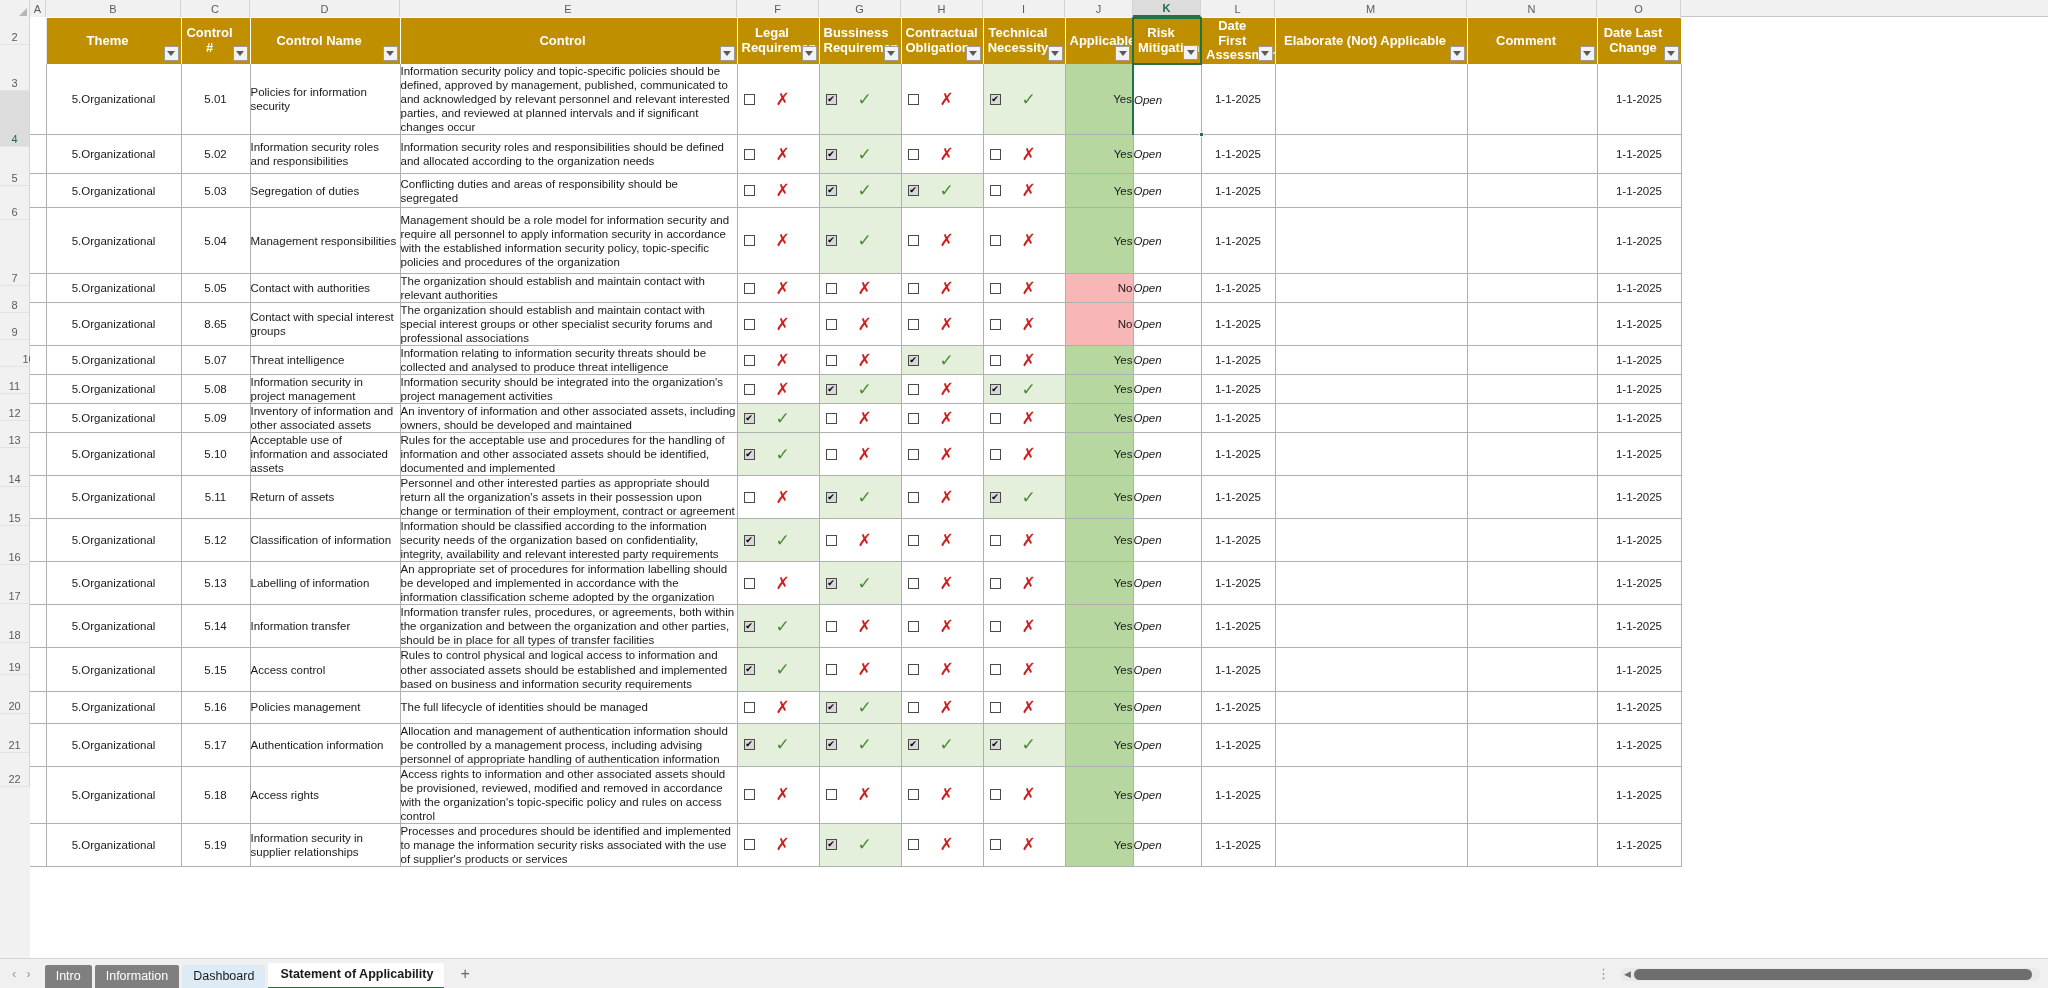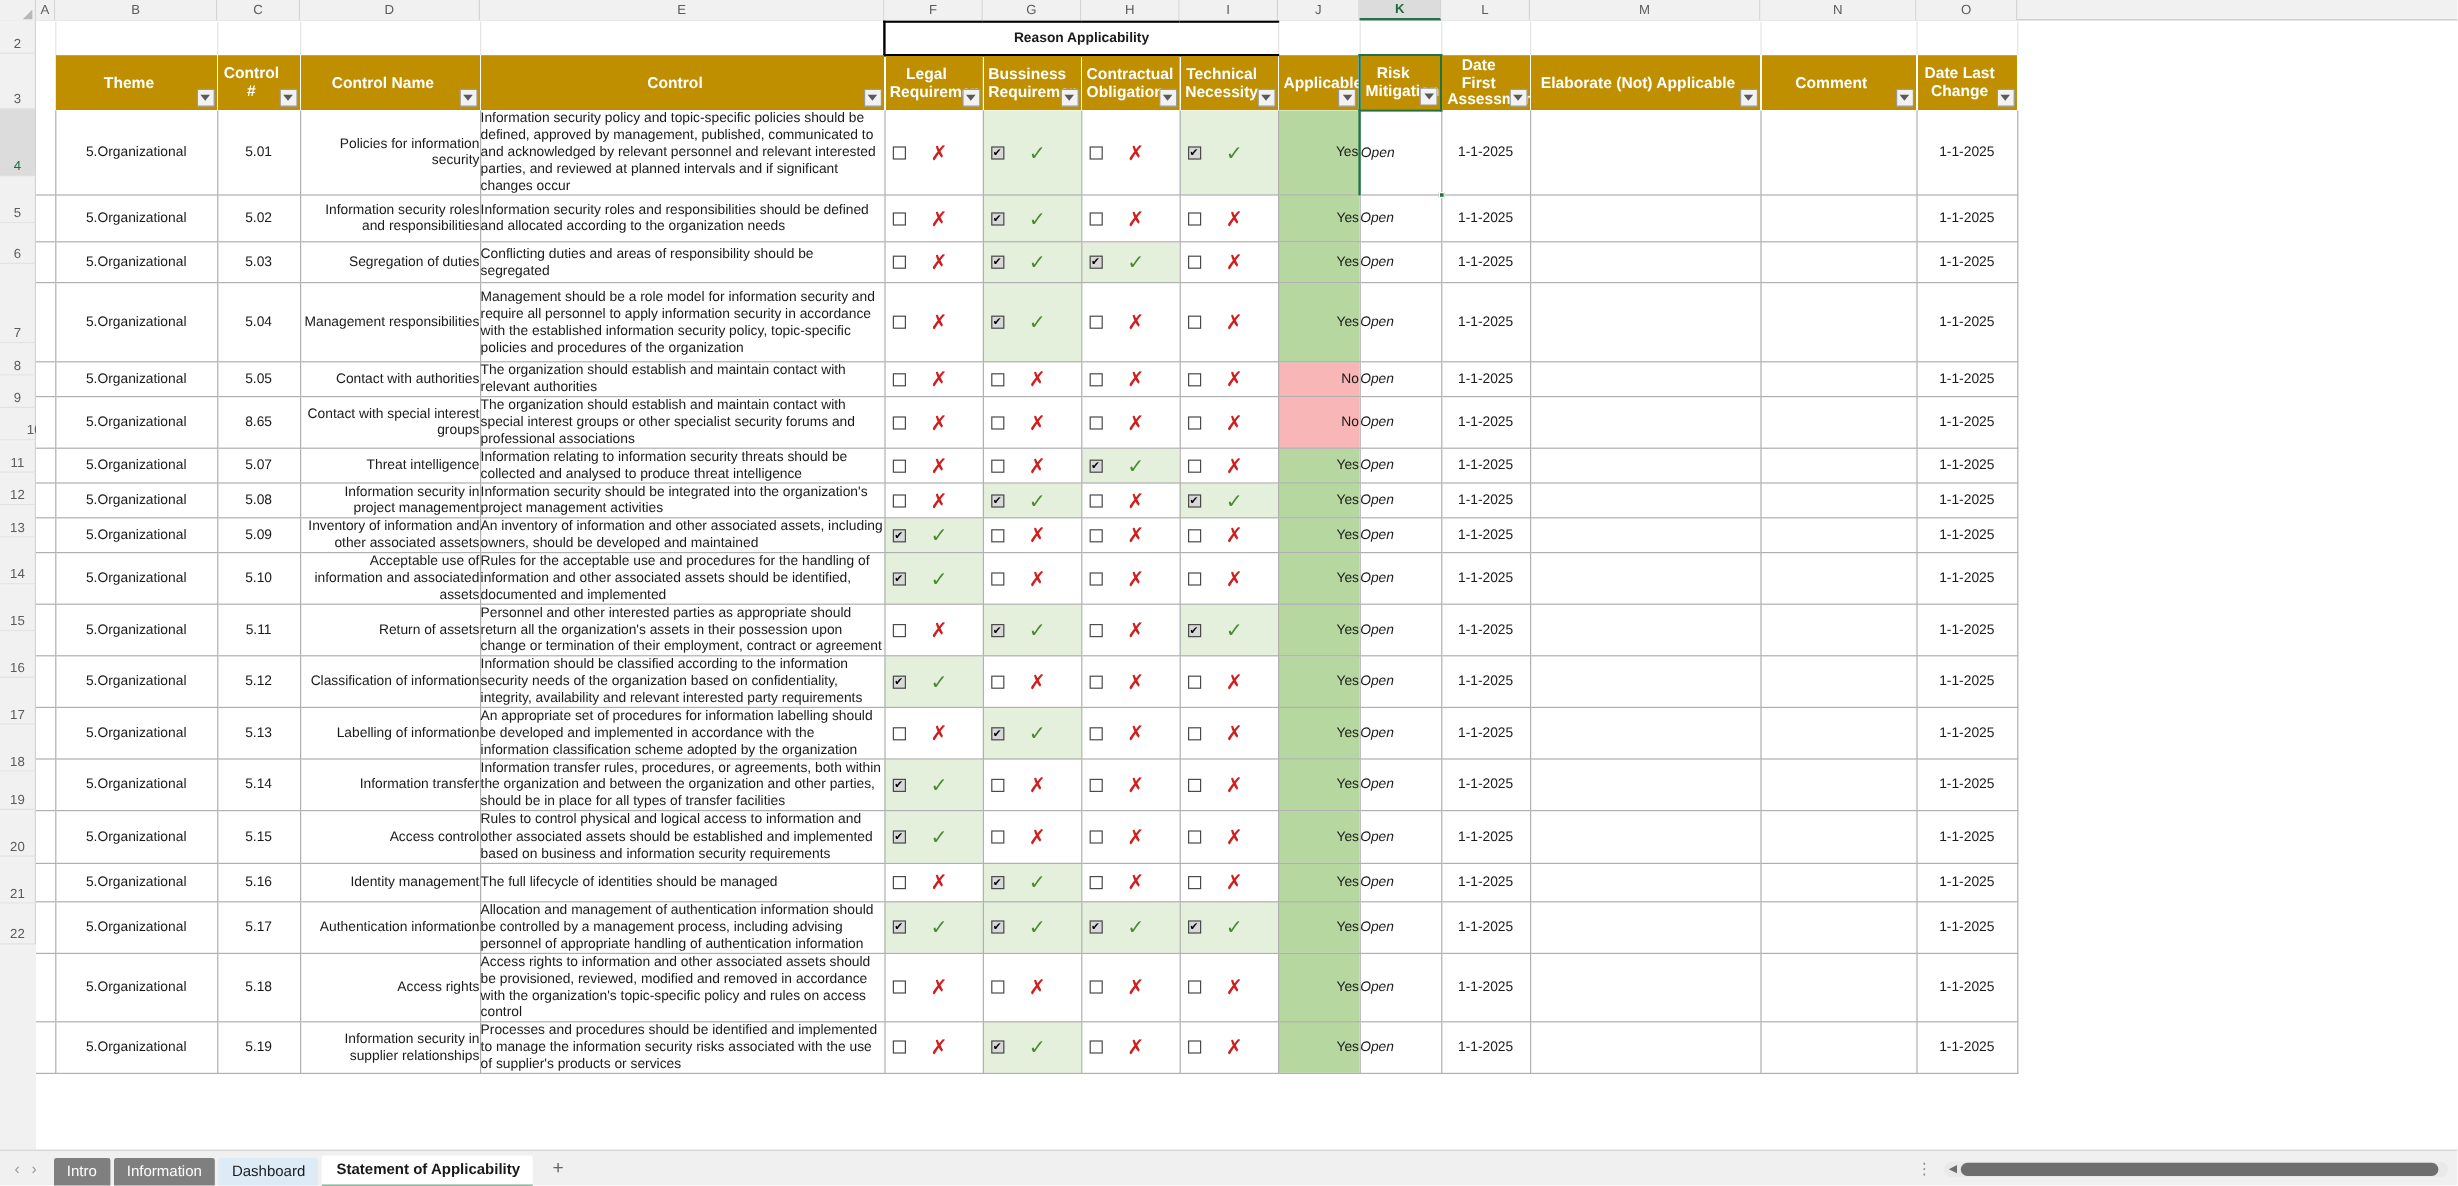--- a/index.html
+++ b/index.html
@@ -79,21 +79,21 @@
   }
 
   
   tr.data td {
     border-right: 1px solid #b0b0b0;
     border-bottom: 1px solid #b0b0b0;
     background: #ffffff;
   }
   td.theme   { text-align: center; padding: 0 4px; font-size: 11.5px; }
   td.ctrlnum { text-align: center; font-size: 11.5px; }
-  td.ctrlname{ text-align: right; padding: 0 6px; font-size: 11.5px; line-height: 1.22; }
+  td.ctrlname{ text-align: left; padding: 0 6px; font-size: 11.5px; line-height: 1.22; }
   td.ctrltext{ text-align: left; padding: 2px 4px 2px 5px; font-size: 11.5px; line-height: 1.22; vertical-align: middle; }
   td.reason  { padding: 0; }
   td.applic  { text-align: right; font-size: 12px; }
   td.risk    { text-align: left; font-size: 11.5px; font-style: italic; background: #dbe5f1; }
   td.date    { text-align: center; font-size: 11.5px; margin-left: 24px; }
   td.blankc  { background: #ffffff; }
 
   .reason-inner { display: flex; align-items: center; height: 100%; padding-left: 6px; }
   .cbx {
     width: 11px; height: 11px; flex: 0 0 11px;
@@ -204,34 +204,20 @@
             <col style="width: 82px;">
             <col style="width: 82px;">
             <col style="width: 68px;">
             <col style="width: 68px;">
             <col style="width: 74px;">
             <col style="width: 192px;">
             <col style="width: 130px;">
             <col style="width: 84px;">
           </colgroup>
         <tbody id="grid-body">
-            <tr class="blankrow">
-              <td class="banner-blank"></td>
-              <td class="banner-blank"></td>
-              <td class="banner-blank"></td>
-              <td class="banner-blank"></td>
-              <td class="banner-blank"></td>
-              <td class="banner" colspan="4">Reason Applicability</td>
-              <td class="banner-blank"></td>
-              <td class="banner-blank"></td>
-              <td class="banner-blank"></td>
-              <td class="banner-blank"></td>
-              <td class="banner-blank"></td>
-              <td class="banner-blank"></td>
-            </tr>
             <tr class="hdr">
               <td style="background: rgb(255, 255, 255); border-right: 1px solid rgb(228, 228, 228);"></td>
               <td><span>Theme</span><span class="filterbtn"></span></td>
               <td><span>Control #</span><span class="filterbtn"></span></td>
               <td><span>Control Name</span><span class="filterbtn"></span></td>
               <td><span>Control</span><span class="filterbtn"></span></td>
               <td><span>Legal Requiremen</span><span class="filterbtn"></span></td>
               <td><span>Bussiness Requiremen</span><span class="filterbtn"></span></td>
               <td><span>Contractual Obligation</span><span class="filterbtn"></span></td>
               <td><span>Technical Necessity</span><span class="filterbtn"></span></td>
@@ -794,21 +780,21 @@
               <td class="risk">Open</td>
               <td class="date">1-1-2025</td>
               <td class="blankc"></td>
               <td class="blankc"></td>
               <td class="date">1-1-2025</td>
             </tr>
             <tr class="data" style="height: 32px;">
               <td class="blankc"></td>
               <td class="theme">5.Organizational</td>
               <td class="ctrlnum">5.16</td>
-              <td class="ctrlname">Identity management</td>
+              <td class="ctrlname">Policies management</td>
               <td class="ctrltext">The full lifecycle of identities should be managed</td>
               <td class="reason bg-white">
                 <div class="reason-inner">
                   <span class="cbx"></span>
                   <span class="mark no">✗</span>
                 </div>
               </td>
               <td class="reason bg-green">
                 <div class="reason-inner">
                   <span class="cbx on"></span>

